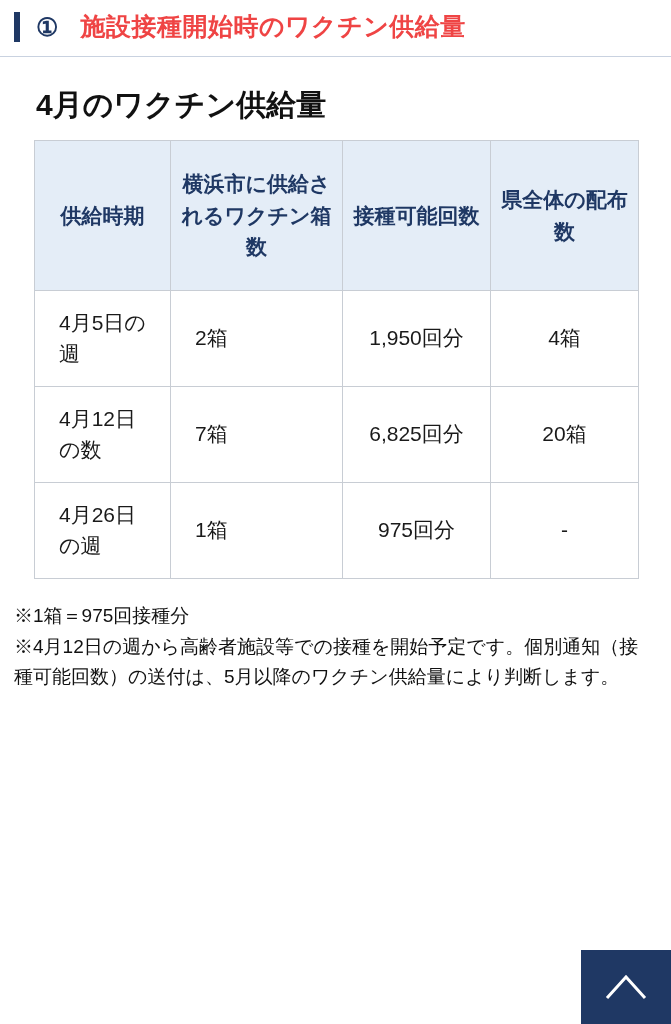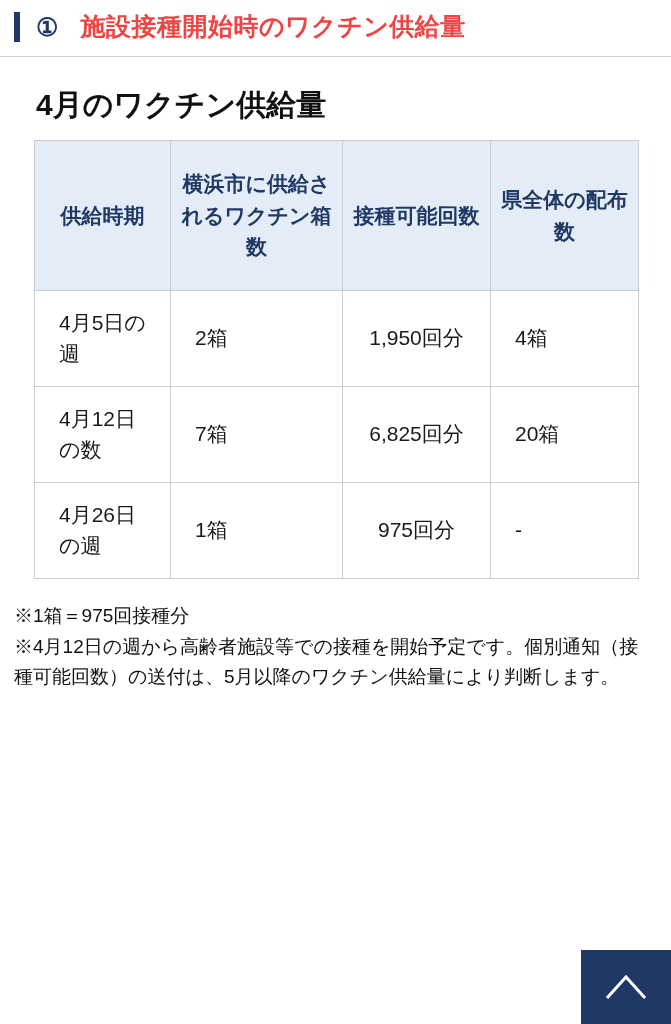--- a/index.html
+++ b/index.html
@@ -93,21 +93,21 @@
     line-height: 1.45;
   }
   .col-1 { width: 136px; }
   .col-2 { width: 172px; }
   .col-3 { width: 148px; }
   .col-4 { width: 148px; }
 
   td.cell-period { text-align: left; }
   td.cell-boxes { text-align: left; }
   td.cell-doses { text-align: center; }
-  td.cell-pref  { text-align: left; }
+  td.cell-pref  { text-align: center; }
 
   
   .notes {
     margin: 22px 22px 0 14px;
     font-size: 19px;
     line-height: 1.55;
     color: #111111;
   }
   .notes p {
     margin: 0 0 2px 0;

